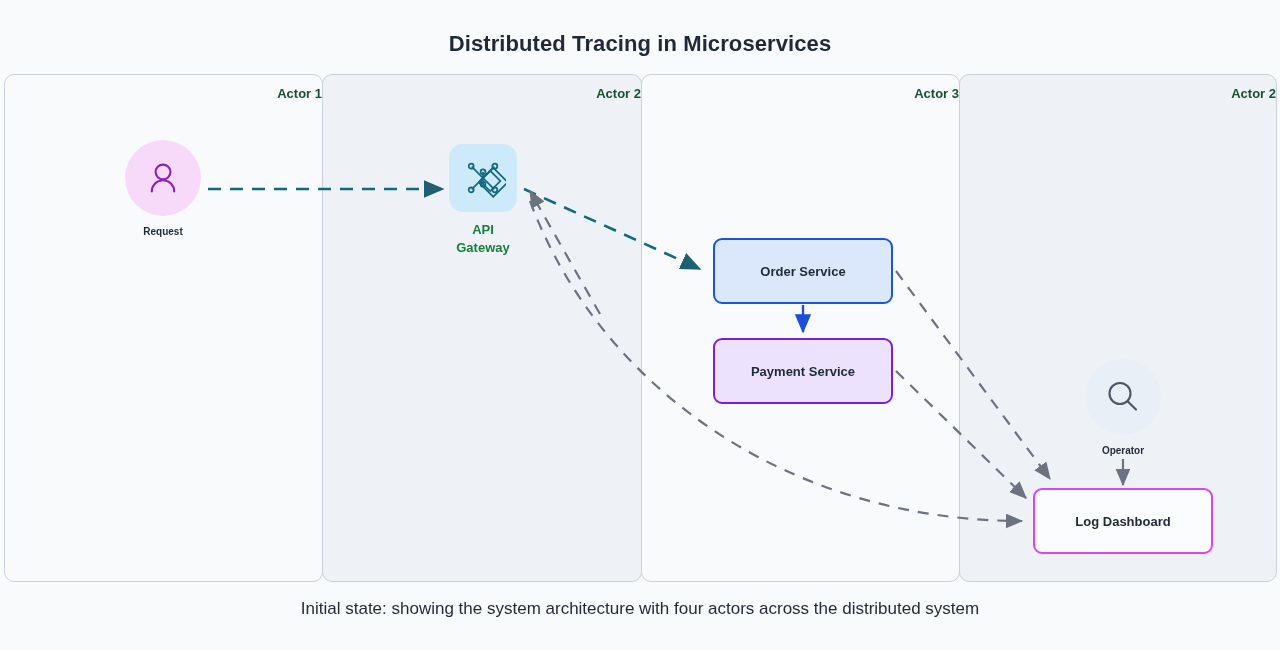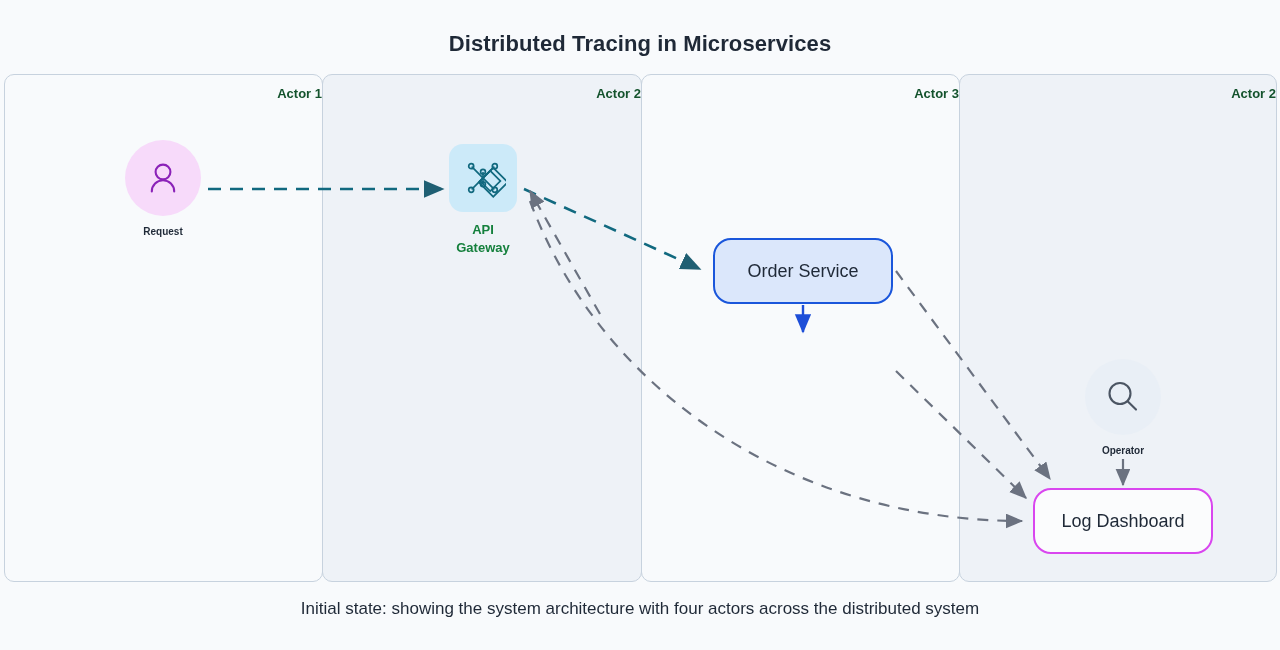--- a/index.html
+++ b/index.html
@@ -115,26 +115,26 @@
     margin-top: 9px;
     text-align: center;
     font-size: 13px;
     font-weight: bold;
     color: #15803d;
     line-height: 1.35;
   }
 
   
   .box {
-    border-radius: 18px;
+    border-radius: 9px;
     display: flex;
     align-items: center;
     justify-content: center;
-    font-size: 18px;
-    font-weight: normal;
+    font-size: 13px;
+    font-weight: bold;
     text-align: center;
     box-sizing: border-box;
   }
 
   
   .caption {
     position: absolute;
     top: 590px;
     left: 0;
     width: 1280px;
@@ -224,20 +224,21 @@
       </svg>
     </div>
     <div class="app-label">
       <div>API</div>
       <div>Gateway</div>
     </div>
   </div>
 
   <div class="node box" style="left:713px; top:229px; width:180px; height:66px; background:#dbe7fb; border:2.2px solid #1a56db; color:#1f2937;">Order Service</div>
 
+  <div class="node box" style="left:713px; top:329px; width:180px; height:66px; background:#ece2fd; border:2.2px solid #7c20d8; color:#1f2937;">Payment Service</div>
 
   <div class="node" style="left:1065px; top:350px; width:116px;">
     <div class="actor-icon" style="background:#e9eff6;">
       <svg width="40" height="40" viewBox="0 0 40 40" aria-hidden="true">
         <circle cx="17" cy="16.5" r="10.5" fill="none" stroke="#4b5563" stroke-width="2.1"></circle>
         <line x1="24.6" y1="24.2" x2="33" y2="32.6" stroke="#4b5563" stroke-width="2.1" stroke-linecap="round"></line>
       </svg>
     </div>
     <div class="actor-label">Operator</div>
   </div>

